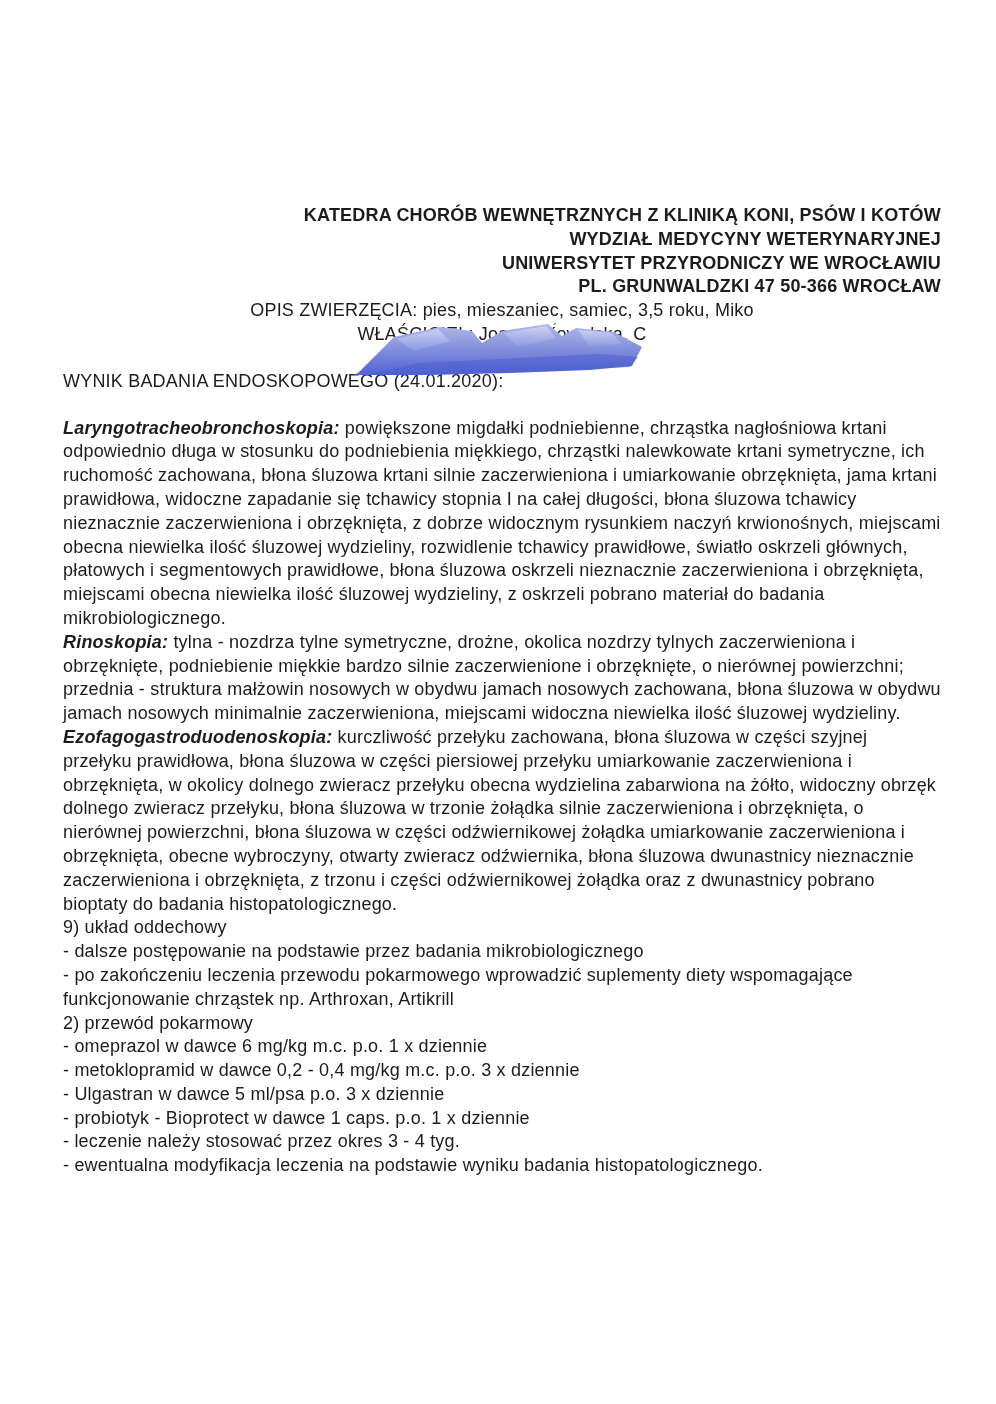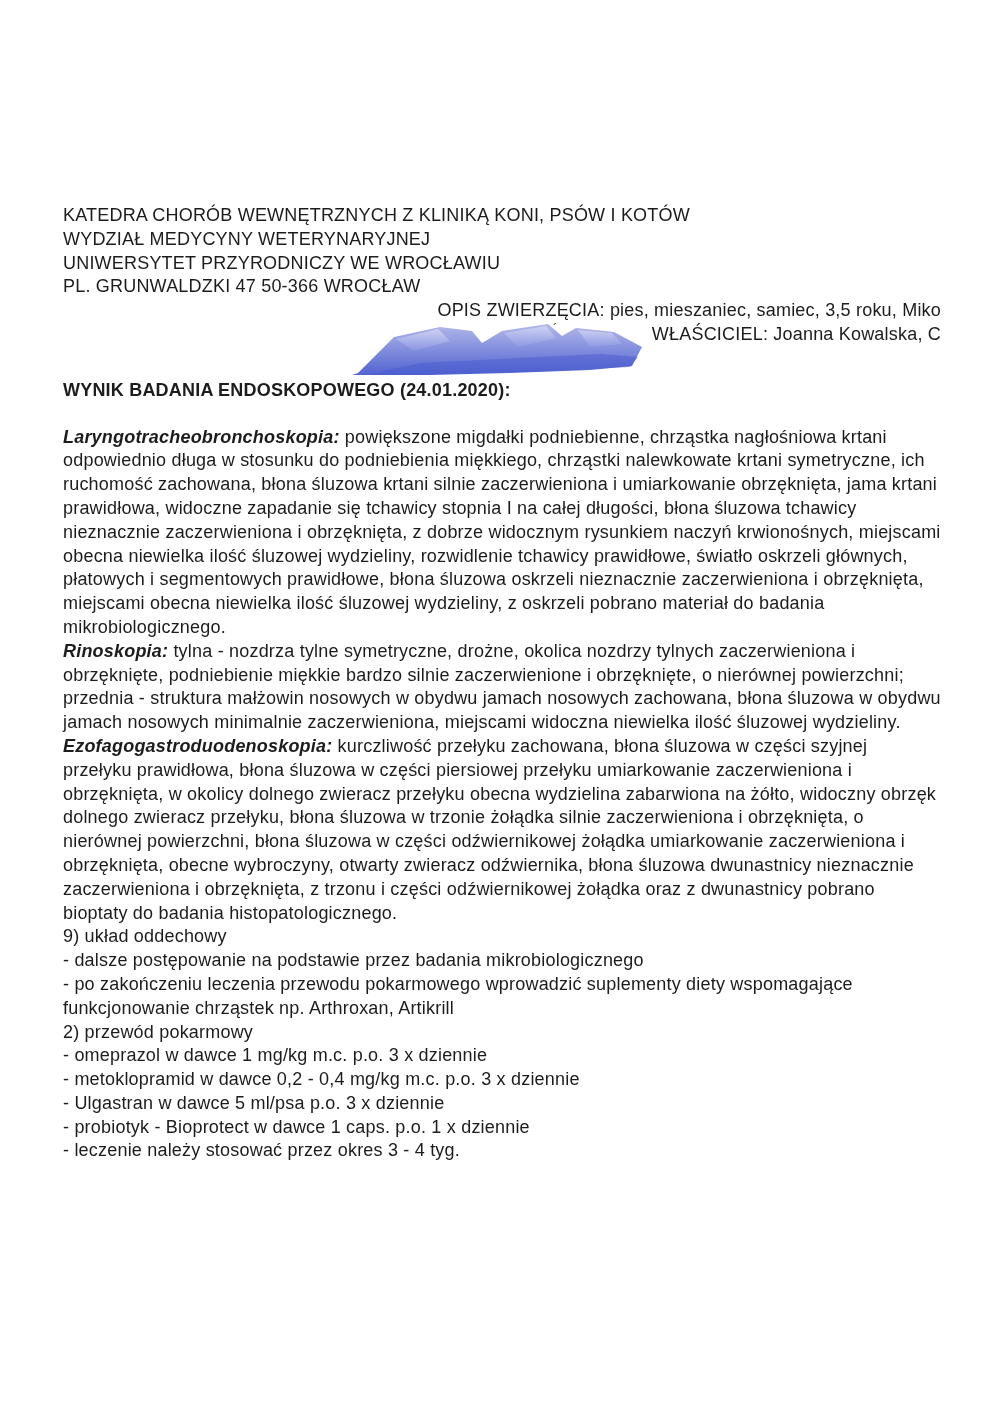--- a/index.html
+++ b/index.html
@@ -18,29 +18,29 @@
   .page {
     position: absolute;
     left: 63px;
     top: 204px;
     width: 878px;
     font-size: 18px;
     line-height: 23.8px;
     letter-spacing: 0.2px;
   }
   .hdr-line {
-    text-align: left;
-    font-weight: 400;
+    text-align: right;
+    font-weight: 700;
   }
   .info-line {
-    text-align: right;
+    text-align: center;
   }
   .exam-title {
-    font-weight: 700;
-    margin-top: 32px;
+    font-weight: 400;
+    margin-top: 23px;
     margin-bottom: 23px;
   }
   .section-label, .rec-label {
     font-weight: 700;
     font-style: italic;
   }
   .rec-item { }
   
   .redaction {
     position: absolute;
@@ -78,25 +78,26 @@
   <div class="section"><span class="section-label">Laryngotracheobronchoskopia:</span> <span>powiększone migdałki podniebienne, chrząstka nagłośniowa krtani odpowiednio długa w stosunku do podniebienia miękkiego, chrząstki nalewkowate krtani symetryczne, ich ruchomość zachowana, błona śluzowa krtani silnie zaczerwieniona i umiarkowanie obrzęknięta, jama krtani prawidłowa, widoczne zapadanie się tchawicy stopnia I na całej długości, błona śluzowa tchawicy nieznacznie zaczerwieniona i obrzęknięta, z dobrze widocznym rysunkiem naczyń krwionośnych, miejscami obecna niewielka ilość śluzowej wydzieliny, rozwidlenie tchawicy prawidłowe, światło oskrzeli głównych, płatowych i segmentowych prawidłowe, błona śluzowa oskrzeli nieznacznie zaczerwieniona i obrzęknięta, miejscami obecna niewielka ilość śluzowej wydzieliny, z oskrzeli pobrano materiał do badania mikrobiologicznego.</span></div>
 
   <div class="section"><span class="section-label">Rinoskopia:</span> <span>tylna - nozdrza tylne symetryczne, drożne, okolica nozdrzy tylnych zaczerwieniona i obrzęknięte, podniebienie miękkie bardzo silnie zaczerwienione i obrzęknięte, o nierównej powierzchni; przednia - struktura małżowin nosowych w obydwu jamach nosowych zachowana, błona śluzowa w obydwu jamach nosowych minimalnie zaczerwieniona, miejscami widoczna niewielka ilość śluzowej wydzieliny.</span></div>
 
   <div class="section"><span class="section-label">Ezofagogastroduodenoskopia:</span> <span>kurczliwość przełyku zachowana, błona śluzowa w części szyjnej przełyku prawidłowa, błona śluzowa w części piersiowej przełyku umiarkowanie zaczerwieniona i obrzęknięta, w okolicy dolnego zwieracz przełyku obecna wydzielina zabarwiona na żółto, widoczny obrzęk dolnego zwieracz przełyku, błona śluzowa w trzonie żołądka silnie zaczerwieniona i obrzęknięta, o nierównej powierzchni, błona śluzowa w części odźwiernikowej żołądka umiarkowanie zaczerwieniona i obrzęknięta, obecne wybroczyny, otwarty zwieracz odźwiernika, błona śluzowa dwunastnicy nieznacznie zaczerwieniona i obrzęknięta, z trzonu i części odźwiernikowej żołądka oraz z dwunastnicy pobrano bioptaty do badania histopatologicznego.</span></div>
 
   <div class="rec-item">9) układ oddechowy</div>
   <div class="rec-item">- dalsze postępowanie na podstawie przez badania mikrobiologicznego</div>
   <div class="rec-item">- po zakończeniu leczenia przewodu pokarmowego wprowadzić suplementy diety wspomagające funkcjonowanie chrząstek np. Arthroxan, Artikrill</div>
   <div class="rec-item">2) przewód pokarmowy</div>
-  <div class="rec-item">- omeprazol w dawce 1 mg/kg m.c. p.o. 3 x dziennie</div>
+  <div class="rec-item">- omeprazol w dawce 6 mg/kg m.c. p.o. 1 x dziennie</div>
   <div class="rec-item">- metoklopramid w dawce 0,2 - 0,4 mg/kg m.c. p.o. 3 x dziennie</div>
   <div class="rec-item">- Ulgastran w dawce 5 ml/psa p.o. 3 x dziennie</div>
   <div class="rec-item">- probiotyk - Bioprotect w dawce 1 caps. p.o. 1 x dziennie</div>
   <div class="rec-item">- leczenie należy stosować przez okres 3 - 4 tyg.</div>
+  <div class="rec-item">- ewentualna modyfikacja leczenia na podstawie wyniku badania histopatologicznego.</div>
 
 </div>
 
 <div class="redaction-marks">´ . .</div>
 
 <div class="redaction">
   <svg width="300" height="58" viewBox="0 0 300 58" xmlns="http://www.w3.org/2000/svg">
     <defs>
       <linearGradient id="g-main" x1="0" y1="0" x2="0" y2="1">
         <stop offset="0" stop-color="#b3b9e9"></stop>

